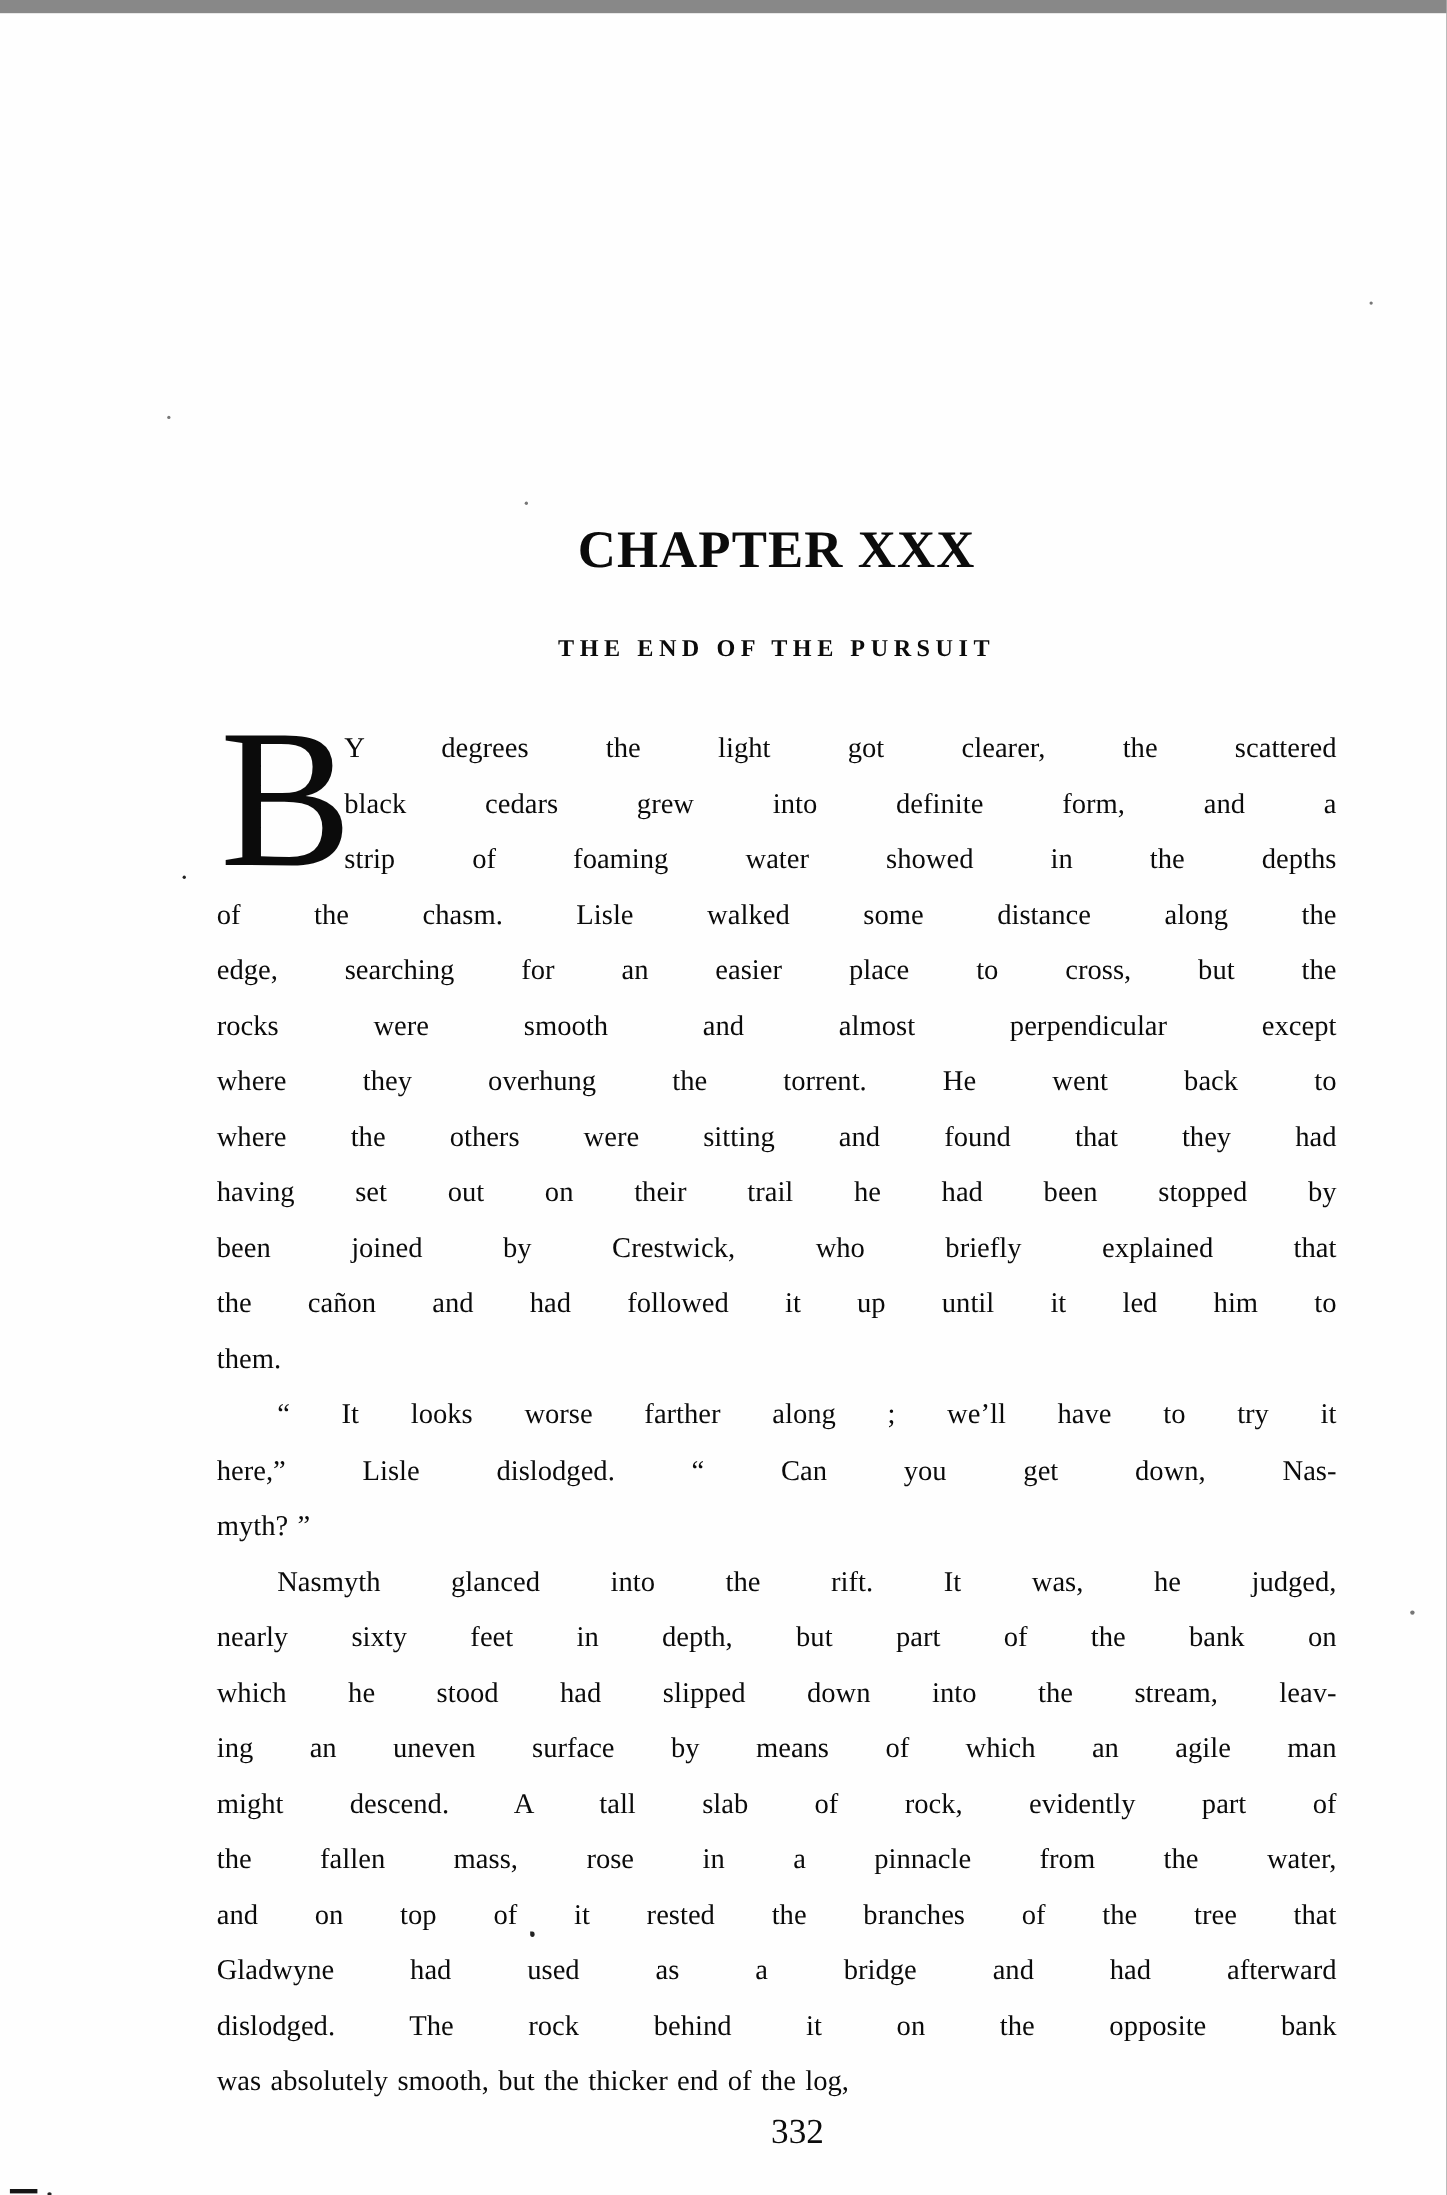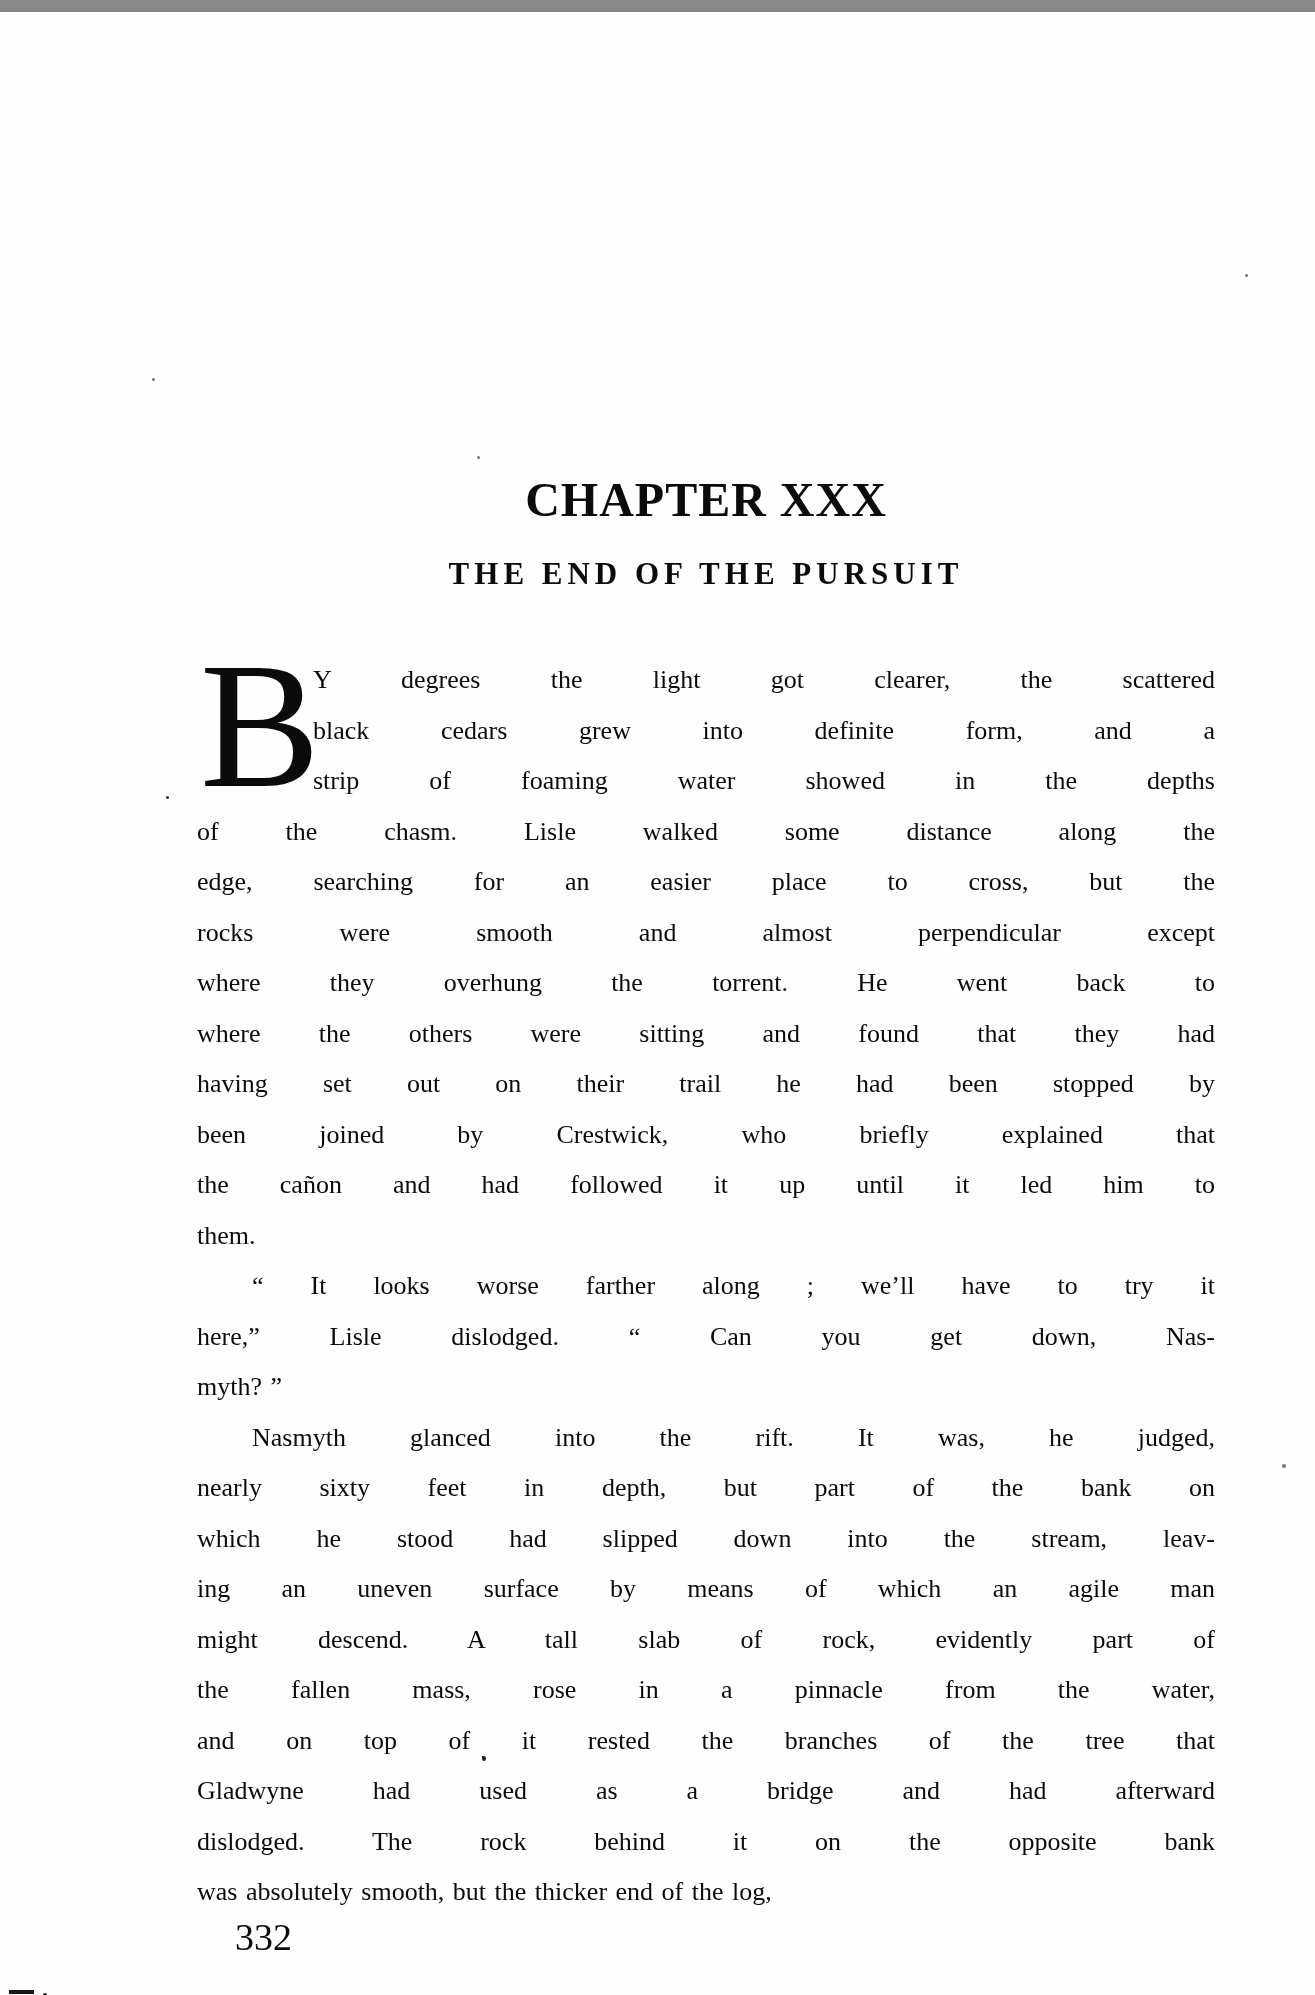--- a/index.html
+++ b/index.html
@@ -13,23 +13,23 @@
     overflow:hidden;
   }
   .chapter-title{
     position:absolute;left:197px;top:463px;width:1018px;
     text-align:center;
     font-size:48px;font-weight:bold;letter-spacing:1px;
     line-height:50px;
     white-space:nowrap;
   }
   .section-title{
-    position:absolute;left:197px;top:544px;width:1018px;
+    position:absolute;left:197px;top:559px;width:1018px;
     text-align:center;
-    font-size:31px;font-weight:bold;letter-spacing:5px;
+    font-size:22px;font-weight:bold;letter-spacing:5px;
     line-height:36px;
     white-space:nowrap;
   }
   .body-text{
     position:absolute;left:197px;top:643px;width:1018px;
     font-size:26px;line-height:50.5px;
     word-spacing:2px;
   }
   .line{
     height:50.5px;
@@ -44,22 +44,22 @@
   .line.dc{ padding-left:116px; }
   .line.indent{ text-indent:55px; }
   .drop-cap{
     position:absolute;left:200px;top:654px;
     font-size:180px;line-height:120px;
     font-weight:normal;
   }
   .page-number{
     position:absolute;left:197px;top:1903px;width:1018px;
     padding-left:38px;box-sizing:border-box;
-    text-align:left;
-    font-size:38px;line-height:44px;
+    text-align:center;
+    font-size:32px;line-height:44px;
   }
   .speck{position:absolute;background:#222;border-radius:50%;}
   .speck.faint{background:#777;}
   .dash{position:absolute;background:#151515;}
 </style>
 </head>
 <body>
 
 <div class="page">
 

